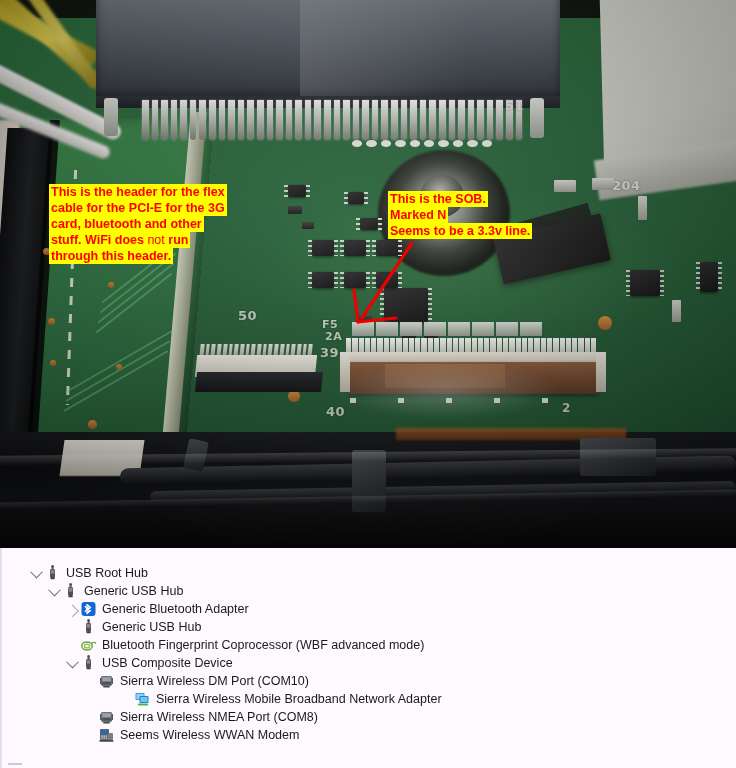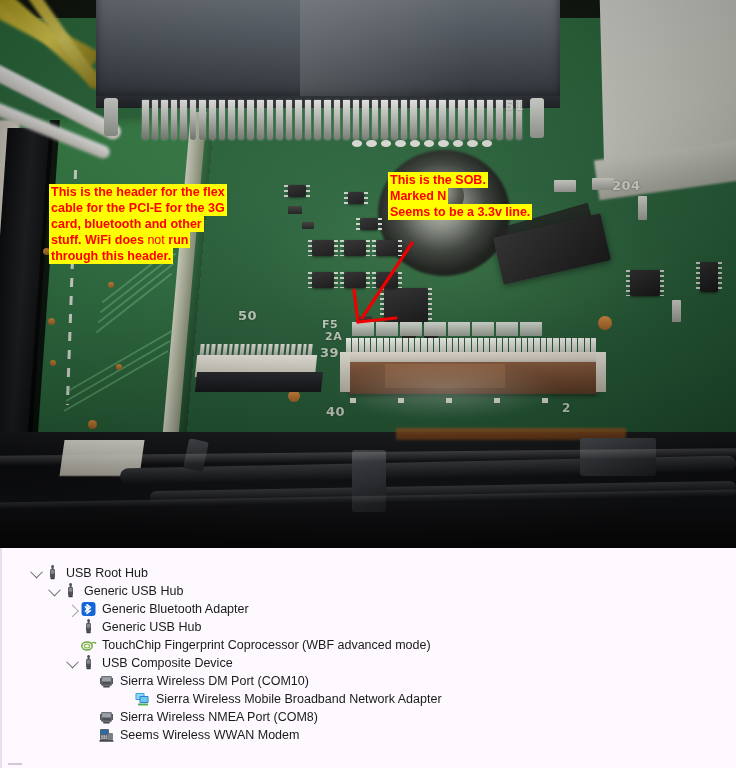--- a/index.html
+++ b/index.html
@@ -143,21 +143,21 @@
      filter:blur(3px);}
 
   
   .anno{position:absolute;z-index:40;}
   .anno .ln{display:table;background:#ffff00;color:#ff0000;
             font-family:"Liberation Sans",sans-serif;font-weight:700;font-size:12.5px;
             line-height:16px;padding:0 2px;white-space:pre;}
   .anno .ln b{font-weight:400;}
 
   #anno1{left:49px;top:160px;}
-  #anno2{left:388px;top:172px;}
+  #anno2{left:388px;top:191px;}
 
   
   #arrow{position:absolute;left:330px;top:235px;z-index:39;}
 
   
   #dm{position:absolute;left:0;top:548px;width:736px;height:220px;background:#fdf9ff;
       border-left:2px solid #e7dff0;box-sizing:border-box;}
   .row{position:relative;height:18px;display:flex;align-items:center;
        font-family:"Liberation Sans",sans-serif;font-size:12.5px;color:#1a1a1a;white-space:nowrap;}
   .row .exp{width:16px;height:16px;flex:0 0 16px;display:flex;align-items:center;justify-content:center;}
@@ -489,21 +489,21 @@
             </svg></span>
           <span class="lbl">Generic USB Hub</span>
         </div>
         <div class="row" style="padding-left: 62px;">
           <span class="exp"></span>
           <span class="ico"><svg width="17" height="16" viewBox="0 0 17 16">
               <ellipse cx="7" cy="9" rx="5.2" ry="4" fill="none" stroke="#6ea83e" stroke-width="1.5"></ellipse>
               <ellipse cx="7" cy="9" rx="2.6" ry="1.9" fill="none" stroke="#8cbf58" stroke-width="1.4"></ellipse>
               <path d="M11.2 6.6 Q14.4 4.4 15.6 6.2" fill="none" stroke="#6ea83e" stroke-width="1.4" stroke-linecap="round"></path>
             </svg></span>
-          <span class="lbl">TouchChip Fingerprint Coprocessor (WBF advanced mode)</span>
+          <span class="lbl">Bluetooth Fingerprint Coprocessor (WBF advanced mode)</span>
         </div>
         <div class="row" style="padding-left: 62px;">
           <span class="exp">
             <span class="chev down"></span>
           </span>
           <span class="ico"><svg width="17" height="16" viewBox="0 0 17 16">
               <rect x="6" y="4" width="5" height="9" rx="1.4" fill="#4f5257"></rect>
               <rect x="6.6" y="4.7" width="3.8" height="4" rx="1" fill="#83878d"></rect>
               <rect x="7.6" y="1" width="2" height="3.4" fill="#4f5257"></rect>
               <circle cx="8.6" cy="1.4" r="1.3" fill="#4f5257"></circle>

